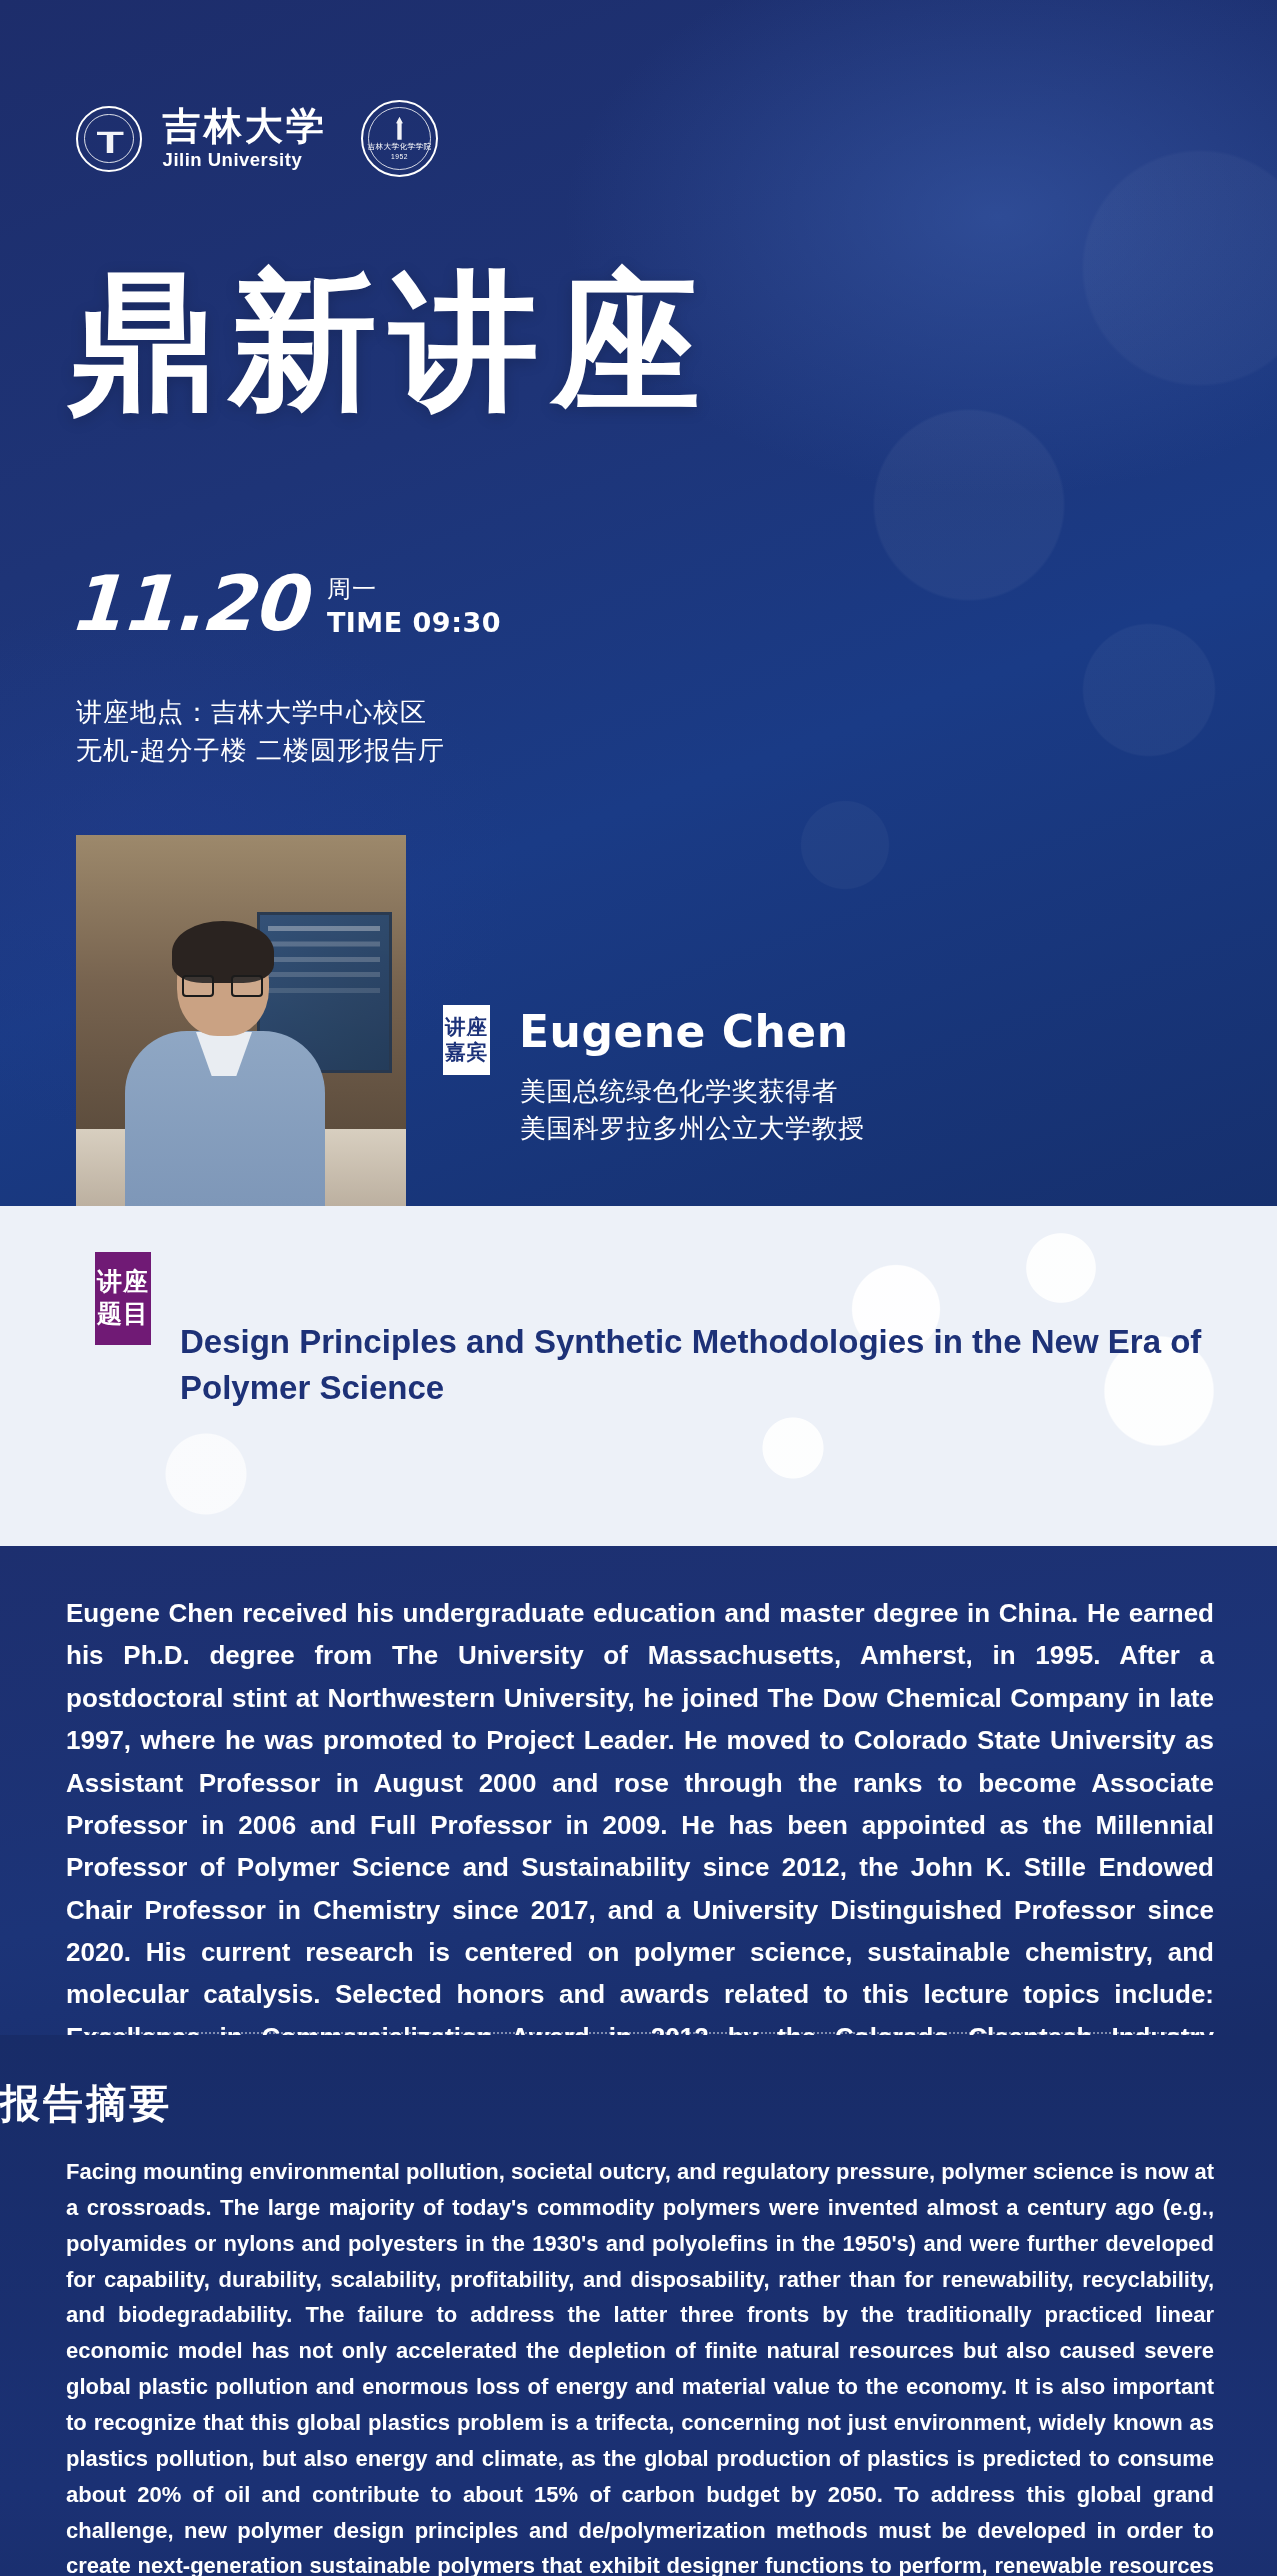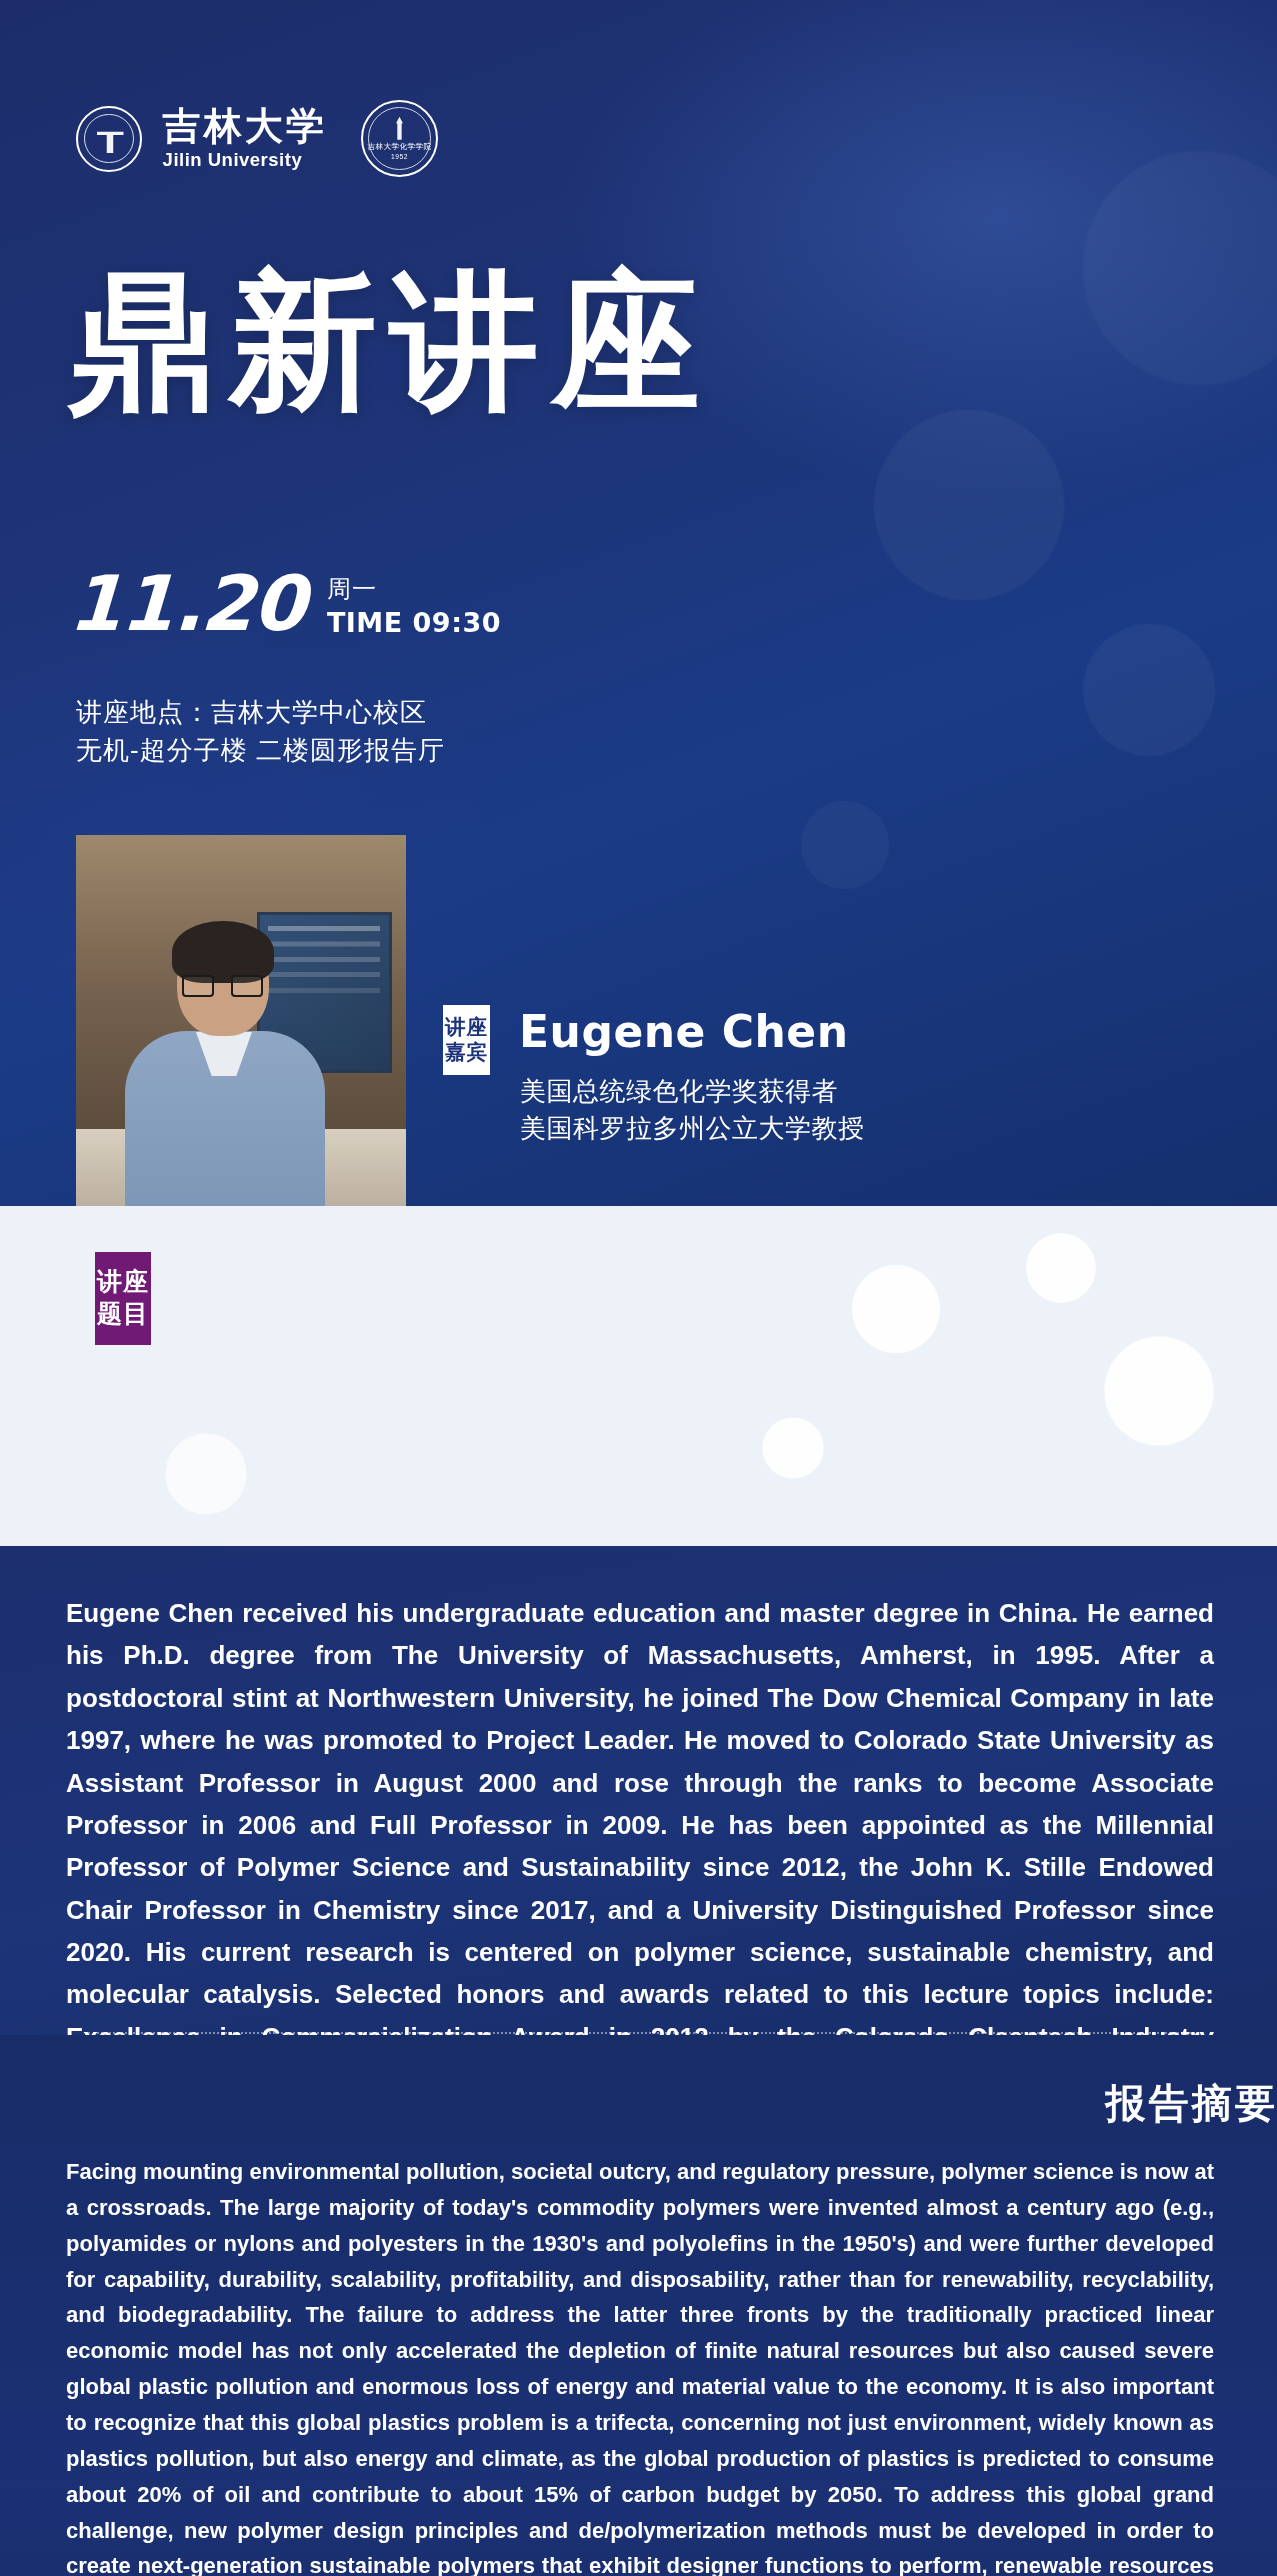--- a/index.html
+++ b/index.html
@@ -414,21 +414,21 @@
     top: 2035px;
     width: 100%;
     height: 902px;
     background: linear-gradient(180deg, #182c68 0%, #1b3174 50%, #16285e 100%);
   }
   .abstract-title {
     position: absolute;
     left: 0;
     top: 2076px;
     width: 100%;
-    text-align: right;
+    text-align: left;
     color: #ffffff;
     font-family: "Liberation Serif", serif;
     font-weight: bold;
     font-size: 40px;
     letter-spacing: 3.1px;
   }
   .abstract-text {
     position: absolute;
     left: 66px;
     top: 2154px;
@@ -492,20 +492,21 @@
     <div class="speaker-tag">讲座嘉宾</div>
     <div class="speaker-name">Eugene Chen</div>
     <div class="speaker-lines">
       <div>美国总统绿色化学奖获得者</div>
       <div>美国科罗拉多州公立大学教授</div>
     </div>
   </div>
 
   <div class="band"></div>
   <div class="topic-tag">讲座题目</div>
+  <div class="topic-text">Design Principles and Synthetic Methodologies in the New Era of Polymer Science</div>
 
   <div class="bio"></div>
   <div class="bio-text">Eugene Chen received his undergraduate education and master degree in China. He earned his Ph.D. degree from The University of Massachusetts, Amherst, in 1995. After a postdoctoral stint at Northwestern University, he joined The Dow Chemical Company in late 1997, where he was promoted to Project Leader. He moved to Colorado State University as Assistant Professor in August 2000 and rose through the ranks to become Associate Professor in 2006 and Full Professor in 2009. He has been appointed as the Millennial Professor of Polymer Science and Sustainability since 2012, the John K. Stille Endowed Chair Professor in Chemistry since 2017, and a University Distinguished Professor since 2020. His current research is centered on polymer science, sustainable chemistry, and molecular catalysis. Selected honors and awards related to this lecture topics include: Excellence in Commercialization Award in 2012 by the Colorado Cleantech Industry Association; the Presidential Green Chemistry Challenge Award in 2015 by the US Government's Environmental Protection Agency; and the Arthur Cope Mid-Career Scholar Award in 2019 by the American Chemical Society.</div>
   <div class="divider"></div>
 
   <div class="abstract"></div>
   <div class="abstract-title">报告摘要</div>
   <div class="abstract-text">Facing mounting environmental pollution, societal outcry, and regulatory pressure, polymer science is now at a crossroads. The large majority of today's commodity polymers were invented almost a century ago (e.g., polyamides or nylons and polyesters in the 1930's and polyolefins in the 1950's) and were further developed for capability, durability, scalability, profitability, and disposability, rather than for renewability, recyclability, and biodegradability. The failure to address the latter three fronts by the traditionally practiced linear economic model has not only accelerated the depletion of finite natural resources but also caused severe global plastic pollution and enormous loss of energy and material value to the economy. It is also important to recognize that this global plastics problem is a trifecta, concerning not just environment, widely known as plastics pollution, but also energy and climate, as the global production of plastics is predicted to consume about 20% of oil and contribute to about 15% of carbon budget by 2050. To address this global grand challenge, new polymer design principles and de/polymerization methods must be developed in order to create next-generation sustainable polymers that exhibit designer functions to perform, renewable resources to produce, and circular paths to regenerate. In this context, this lecture will focus on our recent efforts1-15 in redesigning polymers to leverage a circular economy in this new era of polymer science. Examples will include redesigned sustainable polymers that not only are chemically circular (for a circular economy) and biodegradable (for environmental protection), but also exhibit closed-loop lifecycles with comparable consumptive and regenerative timescales (for sustainable development).</div>
 
 </div>

